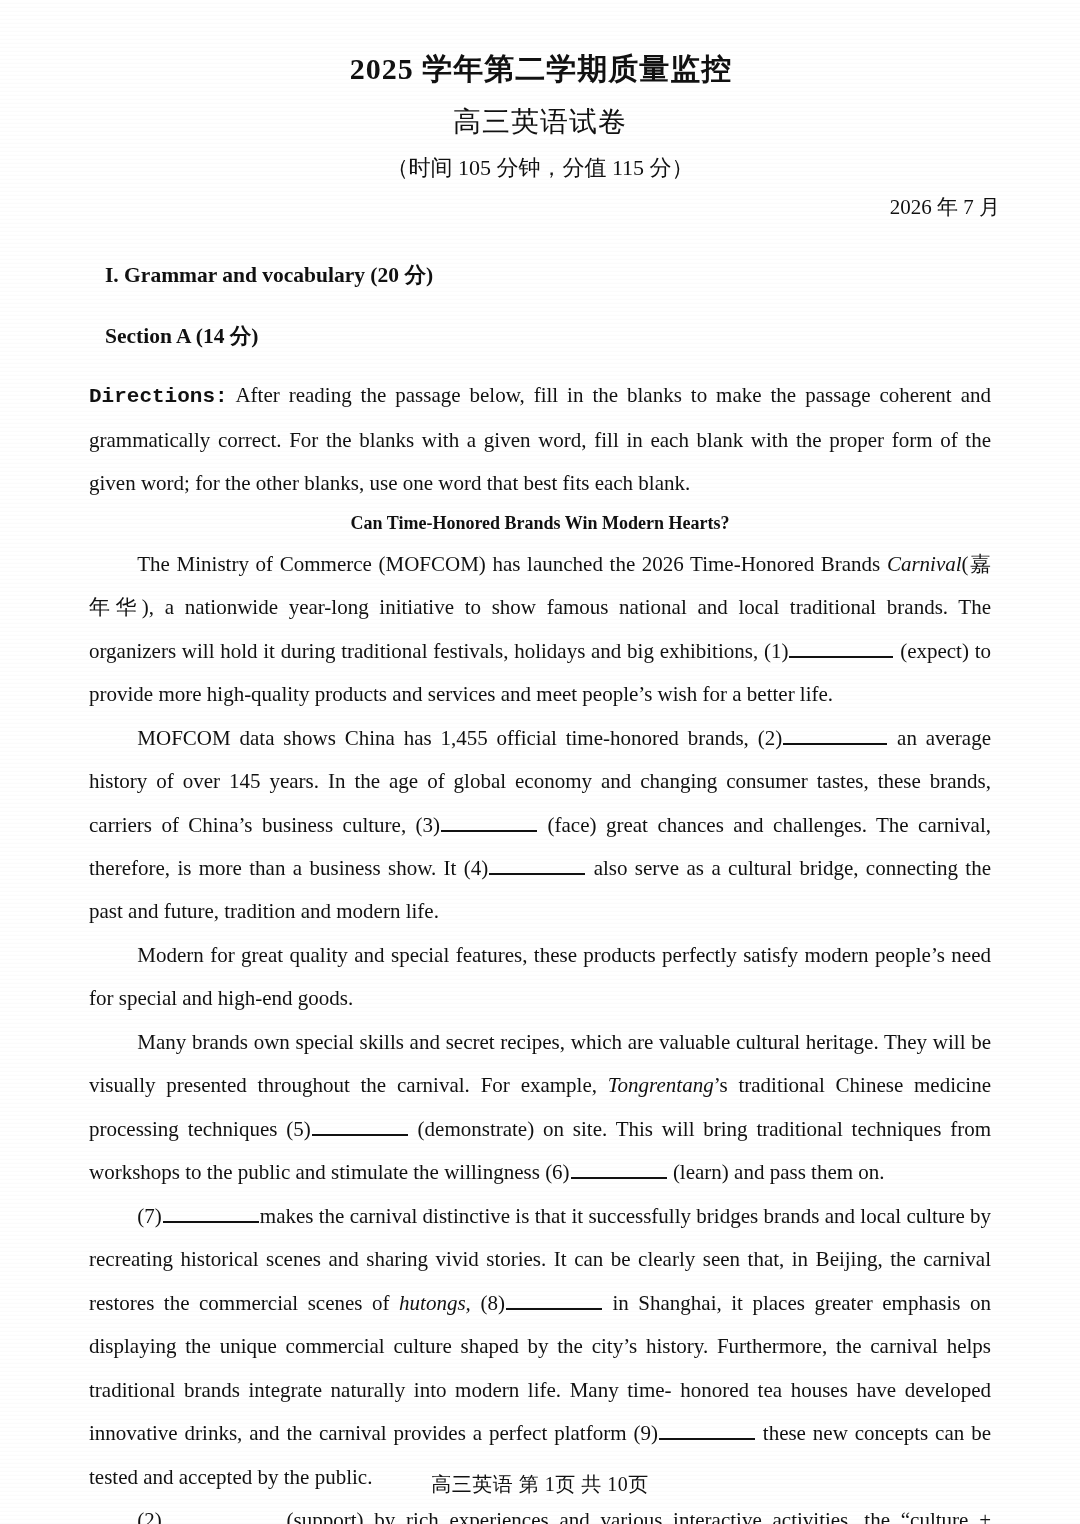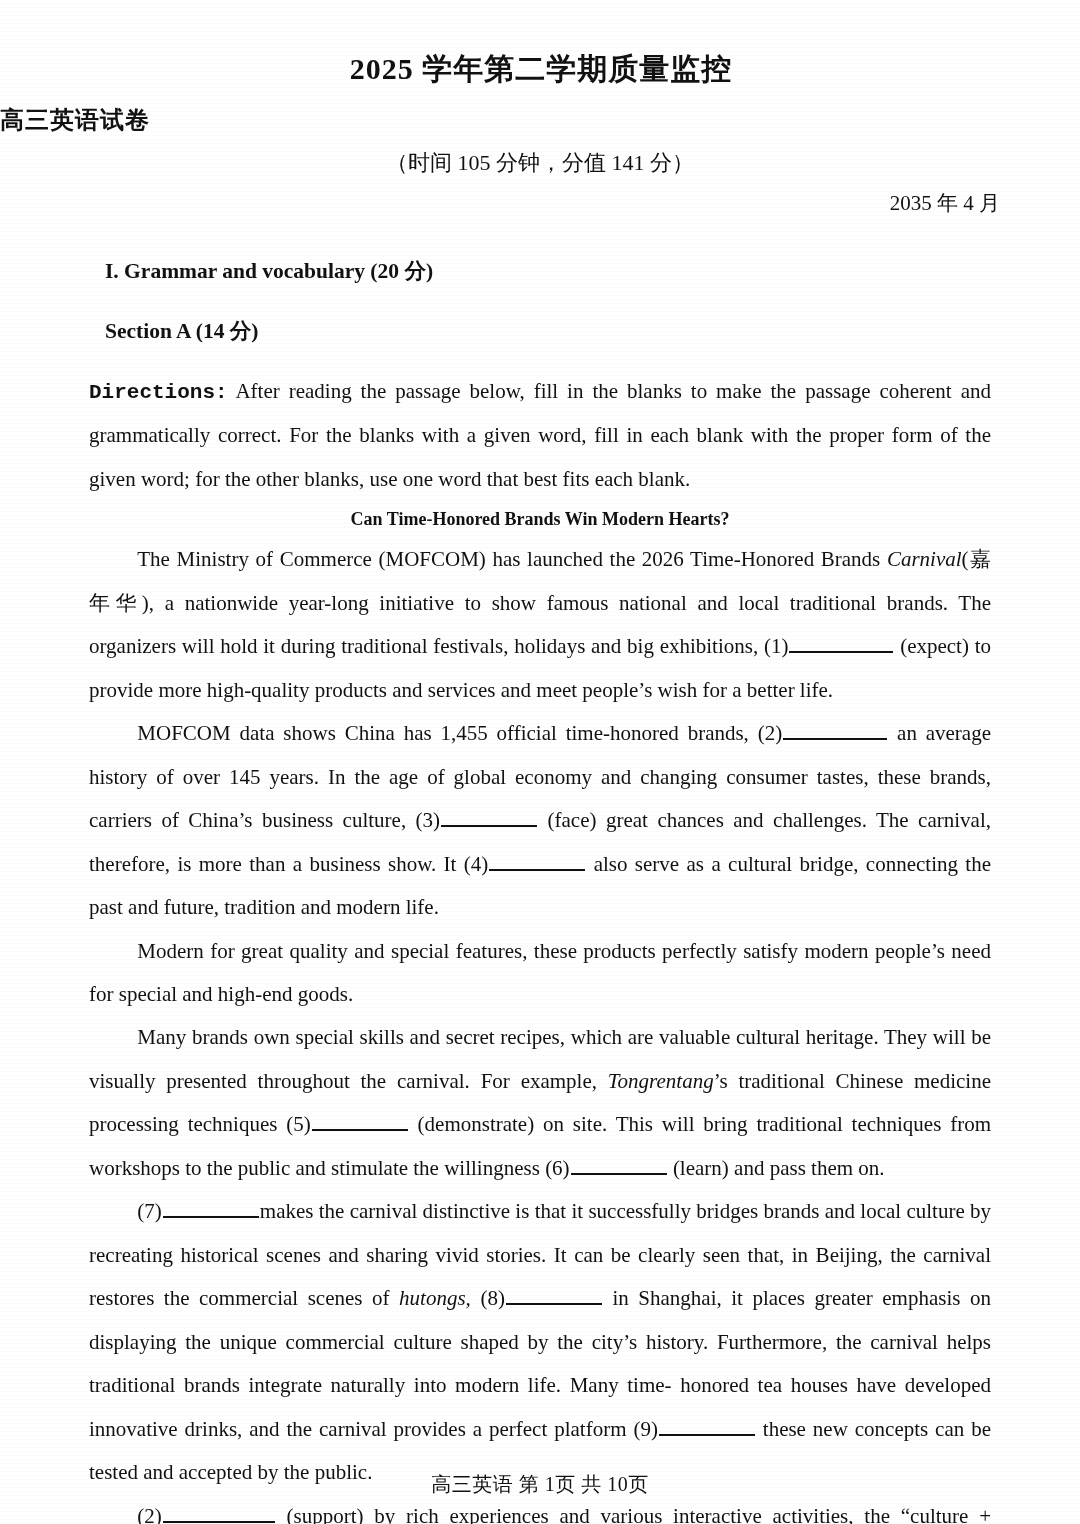--- a/index.html
+++ b/index.html
@@ -26,22 +26,23 @@
   
   .title-main {
     text-align: center;
     font-size: 30px;
     font-weight: bold;
     letter-spacing: 1px;
     margin: 52px 0 0 2px;
     line-height: 1.1;
   }
   .title-sub {
-    font-size: 24px;
-    font-weight: bold;
+    text-align: center;
+    font-size: 28px;
+    font-weight: normal;
     letter-spacing: 1px;
     margin: 22px 0 0 0;
     line-height: 1.1;
   }
   .title-meta {
     text-align: center;
     font-size: 22px;
     margin: 18px 0 0 0;
     line-height: 1.1;
   }
@@ -119,22 +120,22 @@
       repeating-linear-gradient(0deg, rgba(0,0,0,0.6) 0px, rgba(0,0,0,0) 2px, rgba(0,0,0,0) 4px);
   }
 </style>
 </head>
 <body>
 
 <div class="page">
 
   <div class="title-main">2025 学年第二学期质量监控</div>
   <div class="title-sub">高三英语试卷</div>
-  <div class="title-meta">（时间 105 分钟，分值 141 分）</div>
-  <div class="date-line">2035 年 4 月</div>
+  <div class="title-meta">（时间 105 分钟，分值 115 分）</div>
+  <div class="date-line">2026 年 7 月</div>
 
   <div class="col">
 
     <div class="heading">I. Grammar and vocabulary (20 分)</div>
     <div class="heading">Section A (14 分)</div>
 
     <p class="para"><b class="lead">Directions:</b><span> After reading the passage below, fill in the blanks to make the passage coherent and grammatically correct. For the blanks with a given word, fill in each blank with the proper form of the given word; for the other blanks, use one word that best fits each blank.</span></p>
 
     <div class="passage-title">Can Time-Honored Brands Win Modern Hearts?</div>
 

